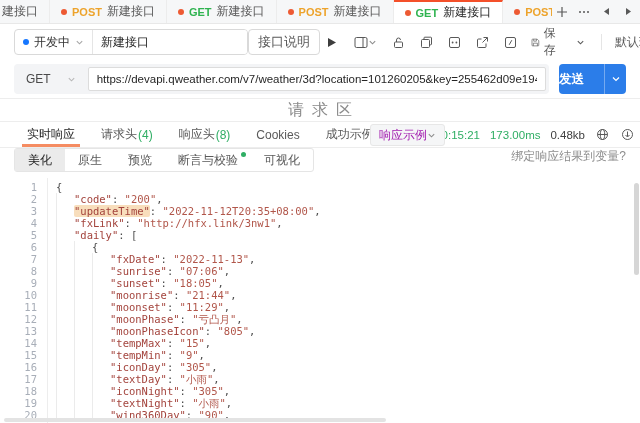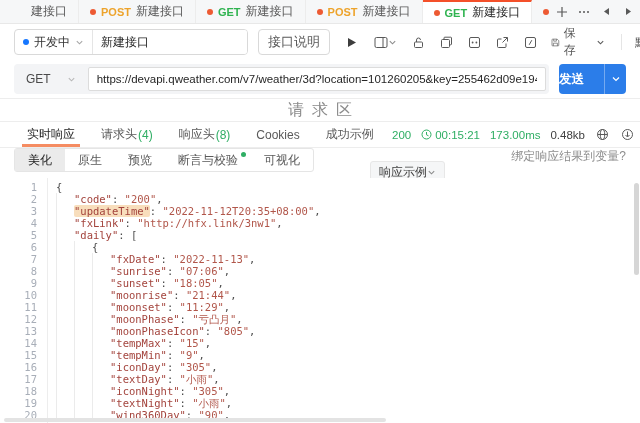--- a/index.html
+++ b/index.html
@@ -3,33 +3,33 @@
 <meta charset="utf-8">
 <style>
   * { margin:0; padding:0; box-sizing:border-box; }
   html,body { width:640px; height:423px; overflow:hidden; background:#fff;
     font-family:"Liberation Sans","DejaVu Sans",sans-serif; font-size:12px; color:#333; }
   .app { width:640px; height:423px; display:flex; flex-direction:column; background:#fff; }
 
   
   .tabbar { height:24px; background:#f6f7f8; border-bottom:1px solid #e8e8e8;
     display:flex; align-items:stretch; overflow:hidden; flex:none; }
-  .tabbar-tabs { display:flex; flex:1; overflow:hidden;margin-left:29px; }
+  .tabbar-tabs { display:flex; flex:1; overflow:hidden; }
   .tab { display:flex; align-items:center; gap:5px; padding:0 11px; white-space:nowrap;
     border-right:1px solid #ececec; color:#595959; cursor:pointer; flex:none; }
   .tab.active { background:#fff; border-top:2px solid #f4502a; color:#262626; }
   .tab.partial-first { padding-left:2px; }
   .tab-dot { width:6px; height:6px; border-radius:50%; background:#ed5a33; flex:none; }
   .m-GET { color:#2fb350; font-weight:bold; font-size:11px; }
   .m-POST { color:#eda32b; font-weight:bold; font-size:11px; }
   .tab-ctrls { display:flex; align-items:center; gap:6px; padding:0 4px 0 2px; flex:none; color:#595959; }
   .tctrl { width:16px; height:16px; display:flex; align-items:center; justify-content:center; cursor:pointer; }
 
   
-  .toolbar { height:36px; display:flex; align-items:center; padding:0 14px; gap:10px; flex:none; background:#fff; }
+  .toolbar { height:36px; display:flex; align-items:center; padding:0 14px; flex:none; background:#fff; }
   .title-group { display:flex; align-items:center; border:1px solid #d9d9d9; border-radius:4px;
     height:26px; width:234px; flex:none; overflow:hidden; }
   .status-select { display:flex; align-items:center; gap:5px; padding:0 8px; height:100%;
     border-right:1px solid #e5e5e5; cursor:pointer; flex:none; }
   .status-dot { width:6px; height:6px; border-radius:50%; background:#1677ff; }
   .title-input { border:none; outline:none; flex:1; height:100%; padding:0 8px; font-size:12px; color:#262626; min-width:0;
     font-family:"Liberation Sans","DejaVu Sans",sans-serif; }
   .btn-plain { height:26px; padding:0 9px; border:1px solid #d9d9d9; border-radius:4px; background:#fff;
     color:#595959; font-size:13px; display:flex; align-items:center; cursor:pointer; flex:none; }
   .icon-strip { display:flex; align-items:center; gap:13px; flex:1; justify-content:flex-start; margin-left:4px; }
@@ -60,21 +60,21 @@
 
   
   .resprow { height:26px; display:flex; align-items:center; padding:0 0 0 14px; border-bottom:1px solid #ededed;
     flex:none; position:relative; }
   .rtabs { display:flex; align-items:stretch; height:100%; overflow:hidden; flex:1; }
   .rtab { display:flex; align-items:center; padding:0 13px; color:#595959; position:relative; white-space:nowrap; cursor:pointer; }
   .rtab.active { color:#262626; }
   .rtab.active::after { content:""; position:absolute; left:8px; right:8px; bottom:0; height:3px; background:#f58c62; }
   .rcount { color:#2fae64; margin-left:1px; }
   .example-select { position:absolute; left:370px; top:2px; height:22px; background:#f5f6f7; border:1px solid #e7e7e7;
-    border-radius:3px; display:flex; align-items:center; padding:0 8px; color:#404040; cursor:pointer;margin-top:37px; }
+    border-radius:3px; display:flex; align-items:center; padding:0 8px; color:#a21caf; cursor:pointer; }
   .resp-meta { display:flex; align-items:center; gap:10px; padding:0 5px 0 8px; white-space:nowrap; font-size:11.5px; }
   .green { color:#2fae64; }
   .meta-time { display:flex; align-items:center; gap:3px; }
   .dark { color:#404040; }
 
   
   .viewerrow { height:30px; display:flex; padding:0 14px; justify-content:space-between; flex:none; }
   .vtabs { display:inline-flex; border:1px solid #e5e5e5; border-radius:3px; overflow:visible; height:24px; }
   .vtab { padding:0 13px; display:flex; align-items:center; color:#595959; cursor:pointer; position:relative; white-space:nowrap; }
   .vtab.active { background:#ebebeb; color:#262626; }

